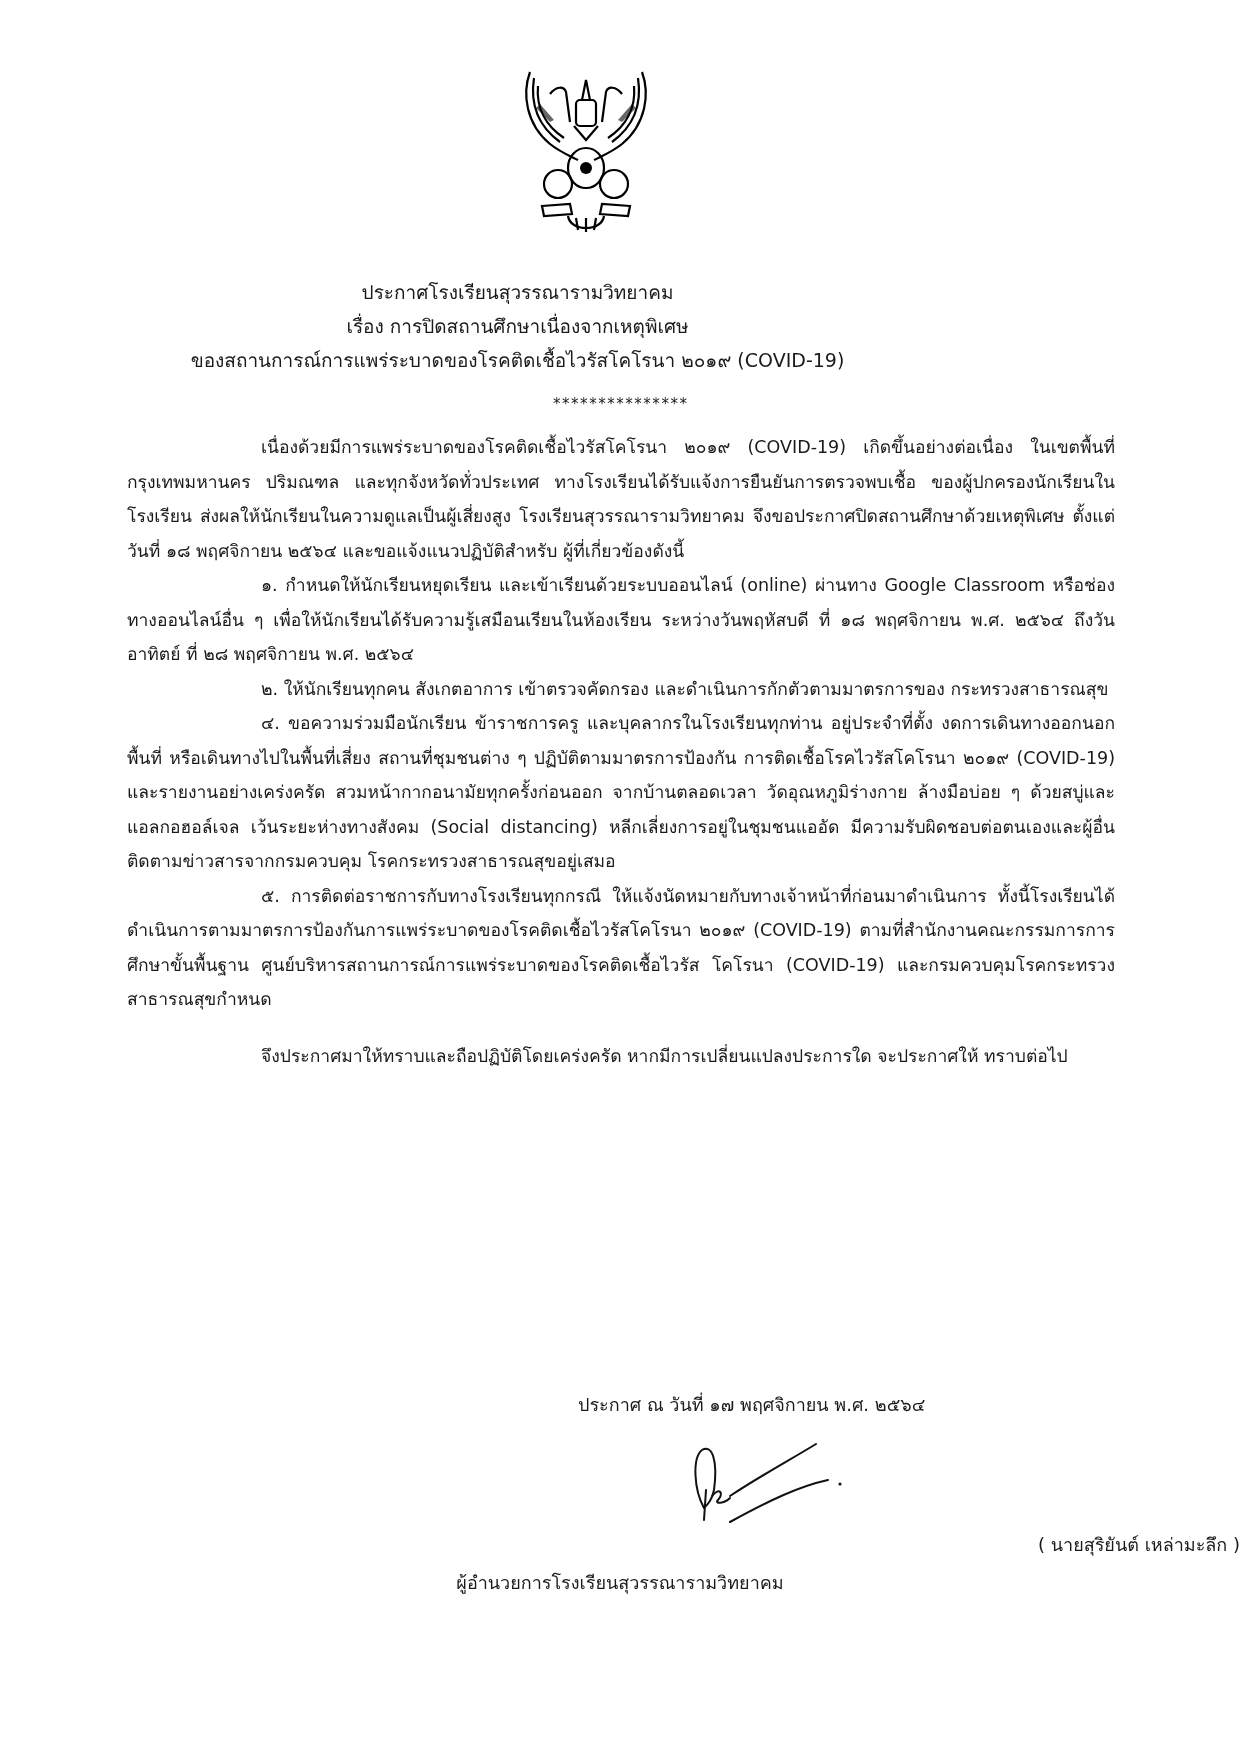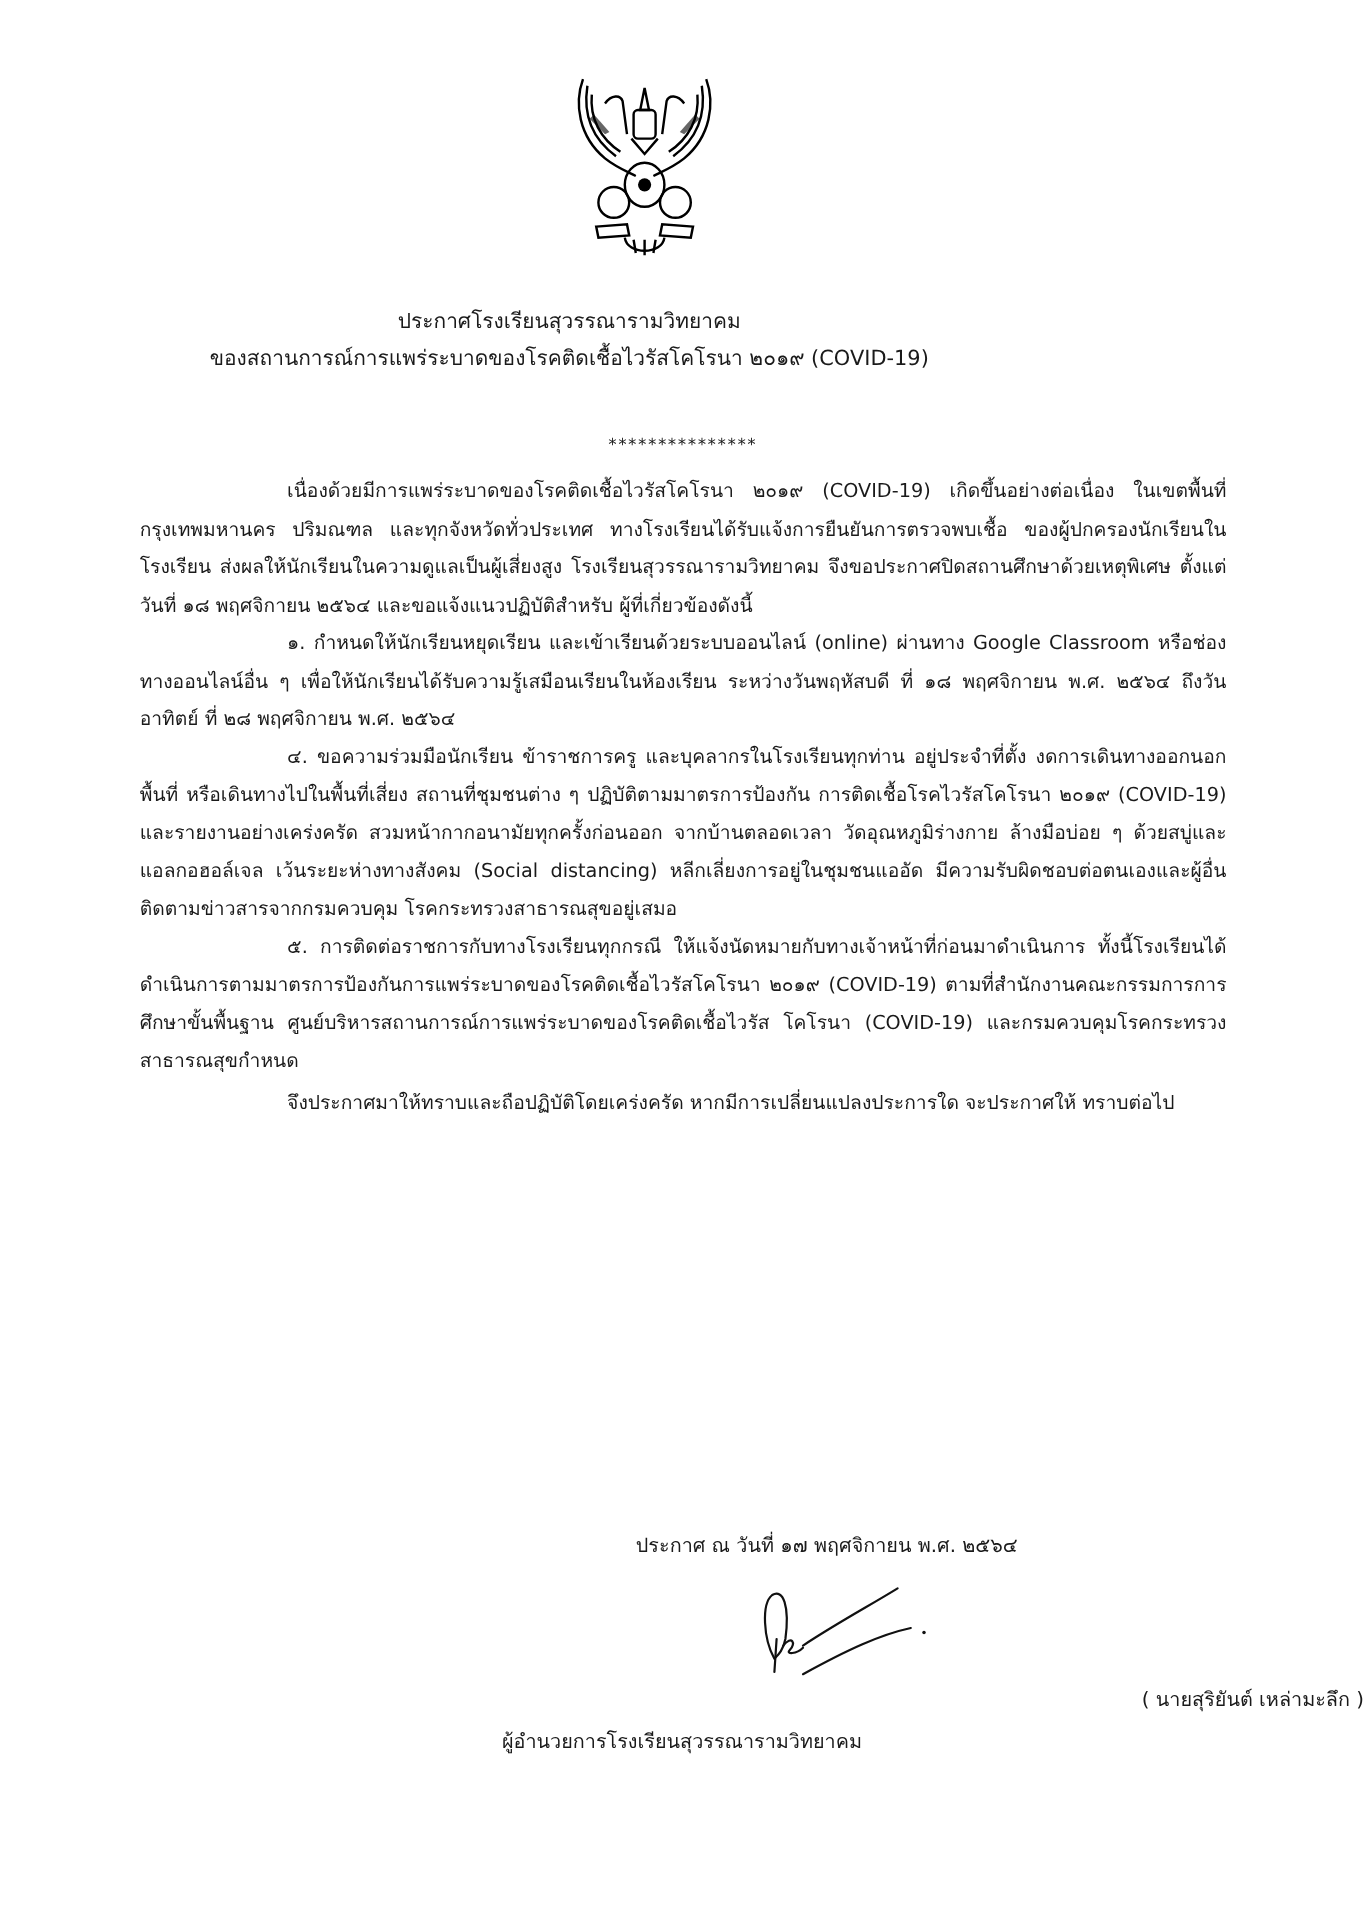--- a/index.html
+++ b/index.html
@@ -18,21 +18,21 @@
   .header div { white-space: nowrap; }
   .stars {
     position: absolute; left: 0; top: 395px; width: 1240px; text-align: center;
     font-family: "DejaVu Sans Mono", monospace; font-size: 15px; letter-spacing: 0px;
   }
   .body {
     position: absolute; left: 127px; top: 430px; width: 988px;
     font-size: 17.5px; line-height: 34.5px; text-align: justify;
   }
   .body p { margin: 0; text-indent: 134px; }
-  .body p.gap2 { margin-top: 4px; }
+  .body p.gap2 { margin-top: 22px; }
   .date {
     position: absolute; left: 548px; top: 1390px; font-size: 18px; white-space: nowrap; margin-left: 30px;
   }
   .sig {
     position: absolute; left: 690px; top: 1430px; width: 180px; height: 100px;
   }
   .signame {
     position: absolute; left: 0; top: 1530px; width: 1240px; text-align: right; font-size: 18px;
     padding-left: 20px; box-sizing: border-box;
   }
@@ -75,28 +75,30 @@
     <g fill="#000">
       <path d="M20 40 L34 56 L30 58 L16 44 Z" opacity="0.6"></path>
       <path d="M112 40 L98 56 L102 58 L116 44 Z" opacity="0.6"></path>
       <circle cx="66" cy="104" r="6"></circle>
     </g>
   </svg>
 </div>
 
 <div class="header">
   <div>ประกาศโรงเรียนสุวรรณารามวิทยาคม</div>
+  <div>เรื่อง การปิดสถานศึกษาเนื่องจากเหตุพิเศษ</div>
   <div>ของสถานการณ์การแพร่ระบาดของโรคติดเชื้อไวรัสโคโรนา  ๒๐๑๙  (COVID-19)</div>
 </div>
 
 <div class="stars">***************</div>
 
 <div class="body">
   <p>เนื่องด้วยมีการแพร่ระบาดของโรคติดเชื้อไวรัสโคโรนา ๒๐๑๙ (COVID-19) เกิดขึ้นอย่างต่อเนื่อง ในเขตพื้นที่กรุงเทพมหานคร ปริมณฑล และทุกจังหวัดทั่วประเทศ ทางโรงเรียนได้รับแจ้งการยืนยันการตรวจพบเชื้อ ของผู้ปกครองนักเรียนในโรงเรียน ส่งผลให้นักเรียนในความดูแลเป็นผู้เสี่ยงสูง โรงเรียนสุวรรณารามวิทยาคม จึงขอประกาศปิดสถานศึกษาด้วยเหตุพิเศษ ตั้งแต่วันที่ ๑๘ พฤศจิกายน ๒๕๖๔ และขอแจ้งแนวปฏิบัติสำหรับ ผู้ที่เกี่ยวข้องดังนี้</p>
   <p>๑. กำหนดให้นักเรียนหยุดเรียน และเข้าเรียนด้วยระบบออนไลน์ (online) ผ่านทาง Google Classroom หรือช่องทางออนไลน์อื่น ๆ เพื่อให้นักเรียนได้รับความรู้เสมือนเรียนในห้องเรียน ระหว่างวันพฤหัสบดี ที่ ๑๘  พฤศจิกายน พ.ศ. ๒๕๖๔ ถึงวันอาทิตย์ ที่ ๒๘ พฤศจิกายน พ.ศ. ๒๕๖๔</p>
+  <p>๒. ให้นักเรียนทุกคน สังเกตอาการ เข้าตรวจคัดกรอง และดำเนินการกักตัวตามมาตรการของ กระทรวงสาธารณสุข</p>
   <p>๔. ขอความร่วมมือนักเรียน ข้าราชการครู และบุคลากรในโรงเรียนทุกท่าน อยู่ประจำที่ตั้ง งดการเดินทางออกนอกพื้นที่  หรือเดินทางไปในพื้นที่เสี่ยง สถานที่ชุมชนต่าง ๆ ปฏิบัติตามมาตรการป้องกัน การติดเชื้อโรคไวรัสโคโรนา ๒๐๑๙ (COVID-19) และรายงานอย่างเคร่งครัด สวมหน้ากากอนามัยทุกครั้งก่อนออก จากบ้านตลอดเวลา วัดอุณหภูมิร่างกาย ล้างมือบ่อย ๆ ด้วยสบู่และแอลกอฮอล์เจล เว้นระยะห่างทางสังคม (Social distancing) หลีกเลี่ยงการอยู่ในชุมชนแออัด มีความรับผิดชอบต่อตนเองและผู้อื่น ติดตามข่าวสารจากกรมควบคุม โรคกระทรวงสาธารณสุขอยู่เสมอ</p>
   <p>๕. การติดต่อราชการกับทางโรงเรียนทุกกรณี ให้แจ้งนัดหมายกับทางเจ้าหน้าที่ก่อนมาดำเนินการ ทั้งนี้โรงเรียนได้ดำเนินการตามมาตรการป้องกันการแพร่ระบาดของโรคติดเชื้อไวรัสโคโรนา ๒๐๑๙ (COVID-19) ตามที่สำนักงานคณะกรรมการการศึกษาขั้นพื้นฐาน ศูนย์บริหารสถานการณ์การแพร่ระบาดของโรคติดเชื้อไวรัส โคโรนา (COVID-19) และกรมควบคุมโรคกระทรวงสาธารณสุขกำหนด</p>
   <p class="gap2">จึงประกาศมาให้ทราบและถือปฏิบัติโดยเคร่งครัด หากมีการเปลี่ยนแปลงประการใด จะประกาศให้ ทราบต่อไป</p>
 </div>
 
 <div class="date">ประกาศ ณ วันที่ ๑๗ พฤศจิกายน พ.ศ. ๒๕๖๔</div>
 
 <div class="sig">
   <svg width="180" height="100" viewBox="0 0 180 100" xmlns="http://www.w3.org/2000/svg">
     <g fill="none" stroke="#111" stroke-width="2" stroke-linecap="round">

